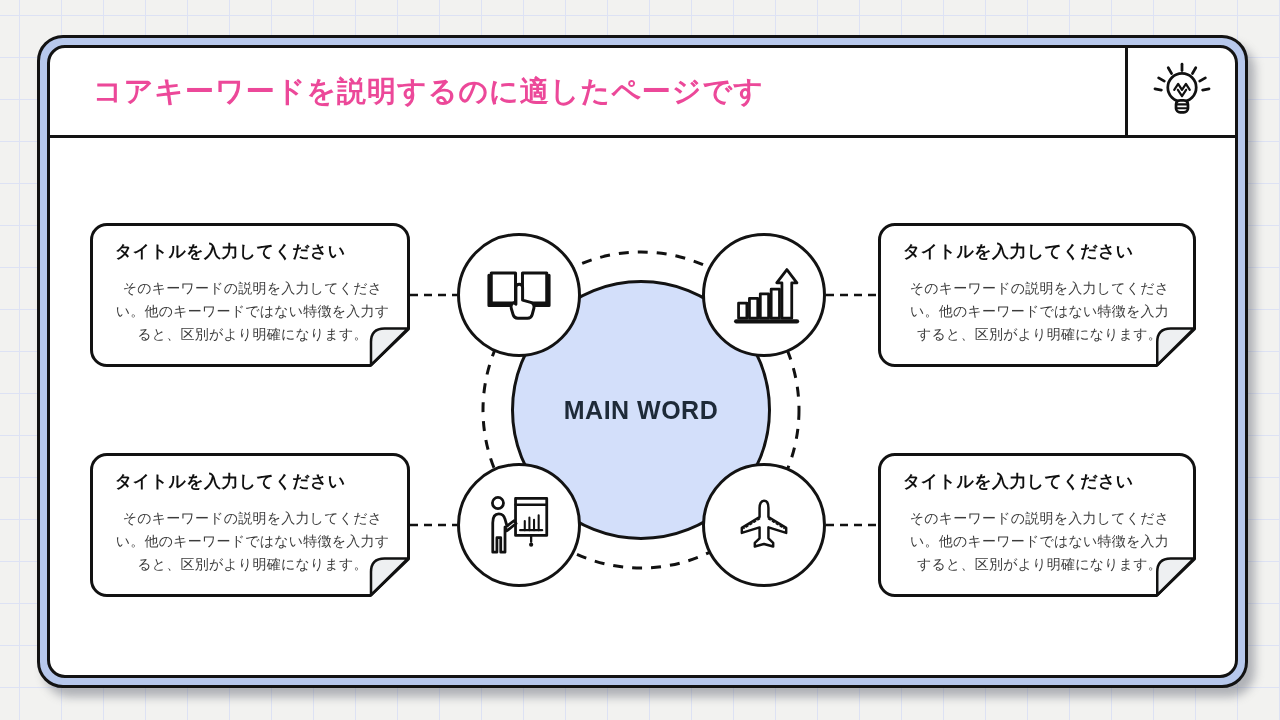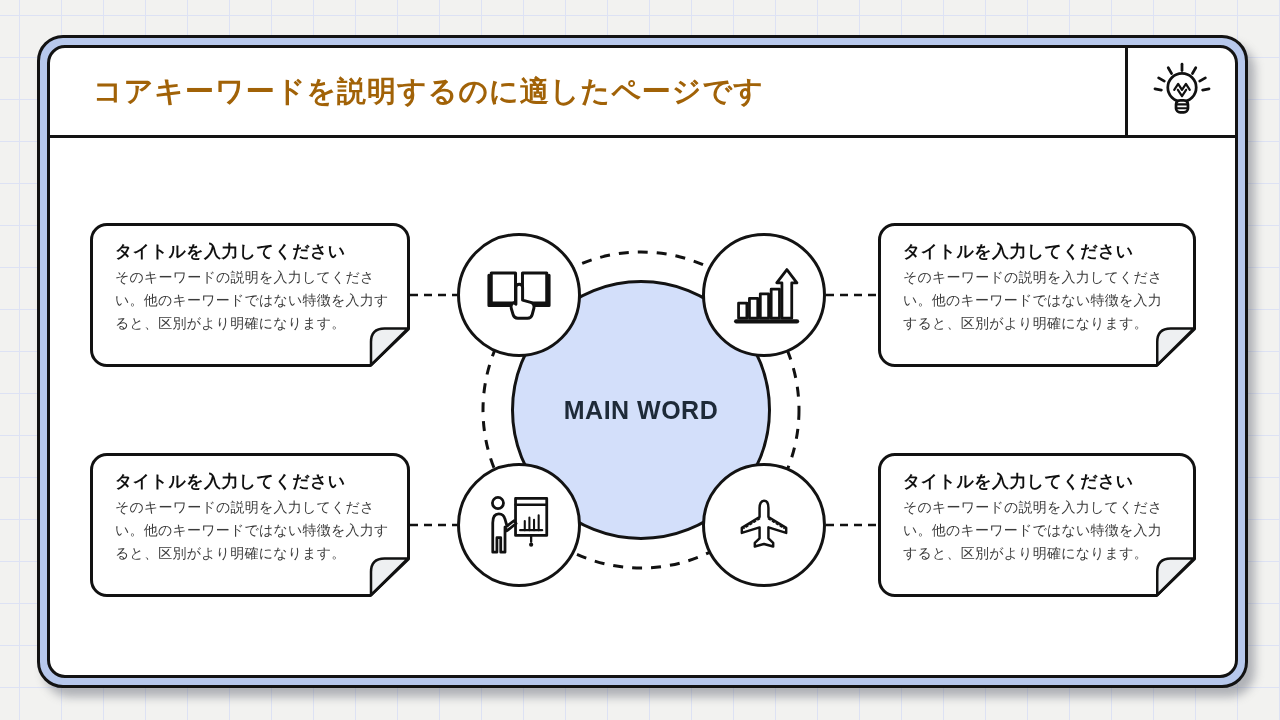--- a/index.html
+++ b/index.html
@@ -27,21 +27,21 @@
     background:#ffffff; border:3px solid #131313; border-radius:18px;
     overflow:hidden;
   }
   
   .header {
     position:absolute; left:0; right:0; top:0; height:90px;
     border-bottom:3px solid #131313;
     display:flex; align-items:center; padding-left:43px;
   }
   .header-title {
-    font-size:29px; font-weight:800; letter-spacing:1px; color:#a16207;
+    font-size:29px; font-weight:800; letter-spacing:1px; color:#ec4899;
   }
   .bulb-cell {
     position:absolute; right:0; top:0; width:110px; height:90px;
     border-left:3px solid #131313;
     display:flex; align-items:center; justify-content:center;
   }
   
   .diagram-lines { position:absolute; left:0; top:0; width:1185px; height:627px; pointer-events:none; }
   
   .main-circle {
@@ -56,29 +56,29 @@
   .node-circle {
     position:absolute; width:124px; height:124px;
     background:#fff; border:3px solid #131313; border-radius:50%;
     display:flex; align-items:center; justify-content:center; z-index:3;
   }
   .node-tl { left:407px; top:185px; }
   .node-tr { left:652px; top:185px; }
   .node-bl { left:407px; top:415px; }
   .node-br { left:652px; top:415px; }
   
-  .kw-box { position:absolute; width:320px; height:144px; z-index:2; }
+  .kw-box { position:absolute; width:320px; height:144px; z-index:2;font-family:Liberation Mono, monospace; }
   .kw-tl { left:40px;  top:175px; }
   .kw-tr { left:828px; top:175px; width:318px; }
   .kw-bl { left:40px;  top:405px; }
   .kw-br { left:828px; top:405px; width:318px; }
   .kw-outline { position:absolute; left:0; top:0; width:100%; height:100%; }
   .kw-text { position:absolute; left:25px; top:17px; right:20px; }
   .kw-title { font-size:17px; font-weight:800; color:#101010; letter-spacing:.4px; }
-  .kw-desc  { font-size:14px; color:#3b3b3b; line-height:1.64; margin-top:3px; letter-spacing:.2px; }
+  .kw-desc  { font-size:14px; color:#3b3b3b; line-height:1.64; margin-top:15px; letter-spacing:.2px;text-align:center; }
   svg .ink { stroke:#111; fill:none; stroke-linecap:round; stroke-linejoin:round; }
   svg .ink-fill { stroke:#111; fill:#fff; stroke-linecap:round; stroke-linejoin:round; }
 </style>
 </head>
 <body>
 
 <div class="frame">
   <div class="frame-inner">
 
     <div class="header">

